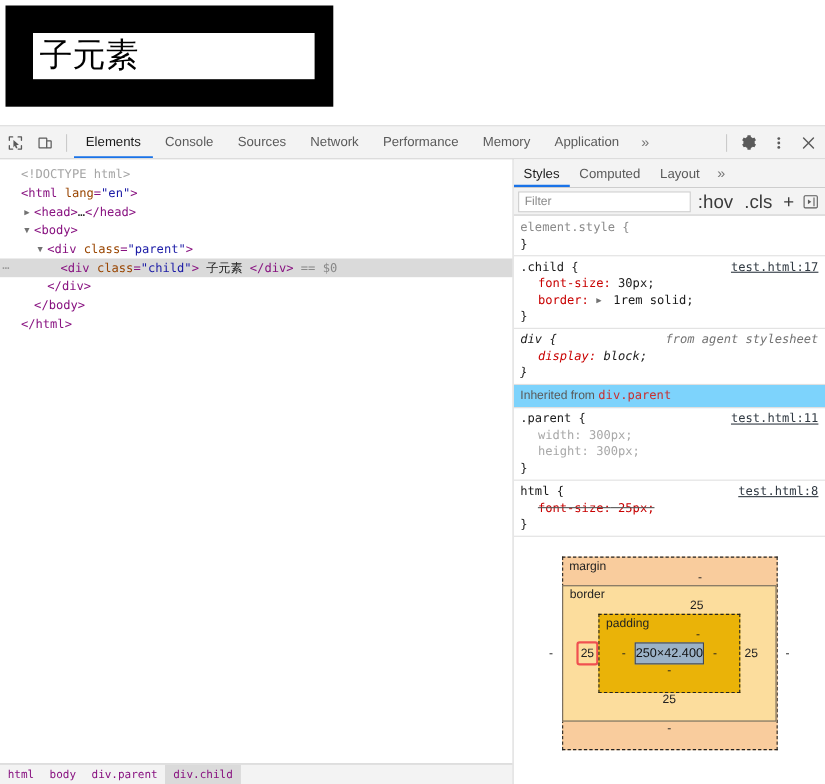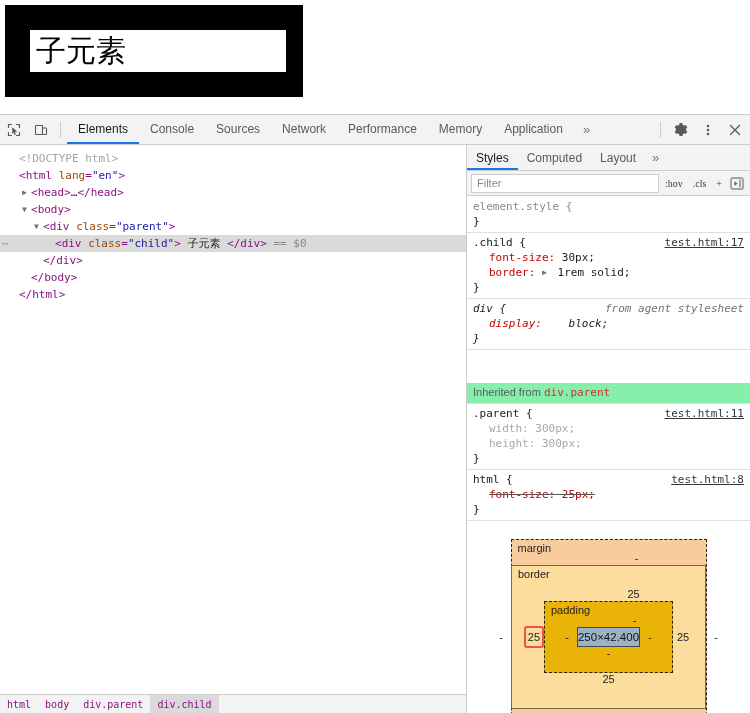--- a/index.html
+++ b/index.html
@@ -259,22 +259,22 @@
     background: #ffffff;
     font-size: 11px;
     font-family: "Liberation Sans", sans-serif;
     color: #333;
     padding: 0 5px;
     box-sizing: border-box;
     outline: none;
   }
   #filter-input::placeholder { color: #8a8a8a; }
   .fb-btn {
-    font-family: Liberation Serif, serif;
-    font-size: 10px;
+    font-family: Liberation Sans, sans-serif;
+    font-size: 17px;
     color: #3b3b3b;
     padding: 0 4px;
     height: 19px;
     line-height: 19px;
     cursor: pointer;
     white-space: nowrap;
   }
   .fb-icon {
     width: 18px; height: 18px;
     display:flex; align-items:center; justify-content:center;
@@ -324,40 +324,39 @@
   }
   .decl {
     padding-left: 16px;
     white-space: nowrap;
   }
   .prop { color: #c80000; }
   .prop.inherit-off { color: #a8a8a8; }
   .prop.ua { color: #c80000; font-style: italic; }
   .val  { color: #1a1a1a; }
   .val.inherit-off { color: #a8a8a8; }
-  .val.ua { font-style: italic; margin-left: 20px; }
+  .val.ua { font-style: italic; }
   .decl.struck { text-decoration: line-through; text-decoration-color:#555; }
   .decl.struck .prop,
   .decl.struck .val { color: #c80000; }
   .expander {
     display: inline-block;
     width: 9px;
     color: #727272;
     font-size: 8px;
     vertical-align: 1px;
   }
   .inherit-header {
-    background: #86efac;
+    background: #7dd3fc;
     border-bottom: 1px solid #e0e0e0;
     font-family: "Liberation Sans", sans-serif;
     font-size: 11px;
     color: #5a5a5a;
     padding: 3px 6px 4px 6px;
     white-space: nowrap;
-    margin-top: 33px;
   }
   .inherit-header .sel-name {
     font-family: "DejaVu Sans Mono", "Liberation Mono", monospace;
     color: #c83030;
     font-size: 11px;
   }
 
   
   #boxmodel-wrap {
     padding: 18px 0 0 0;
@@ -373,21 +372,21 @@
   }
   #bm-margin {
     width: 196px;
     background: #f9cc9d;
     border: 1px dashed #222;
     padding: 12px 12px;
   }
   #bm-border {
     background: #fcdd9d;
     border: 1px solid #70665a;
-    padding: 22px 12px;
+    padding: 12px 12px;
   }
   #bm-padding {
     background: #eab308;
     border: 1px dashed #222;
     padding: 12px 12px;
   }
   #bm-content {
     background: #9bb2c7;
     border: 1px solid #44484e;
     text-align: center;

